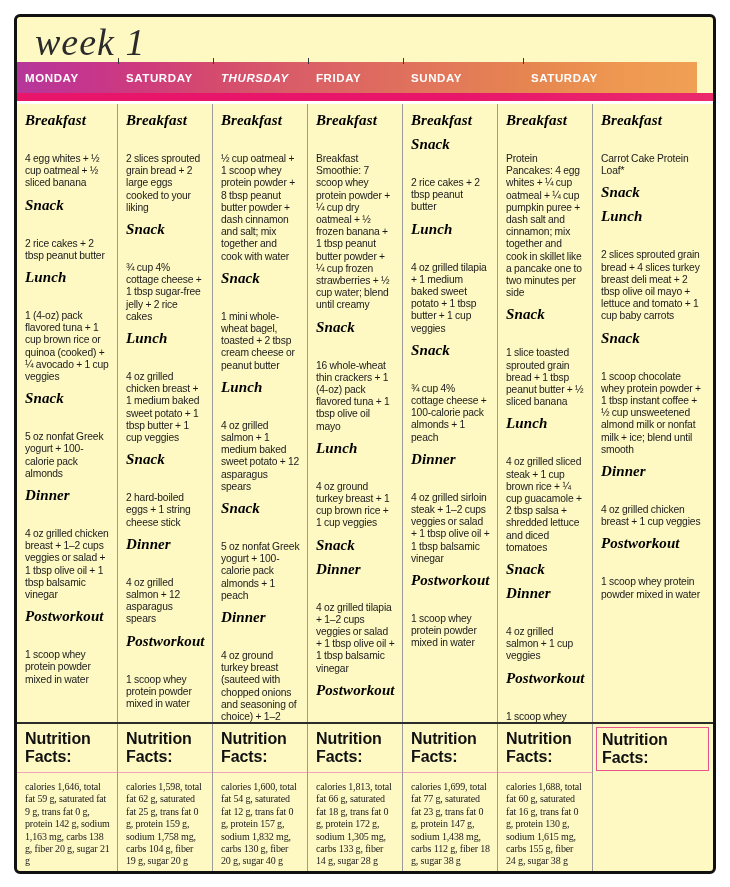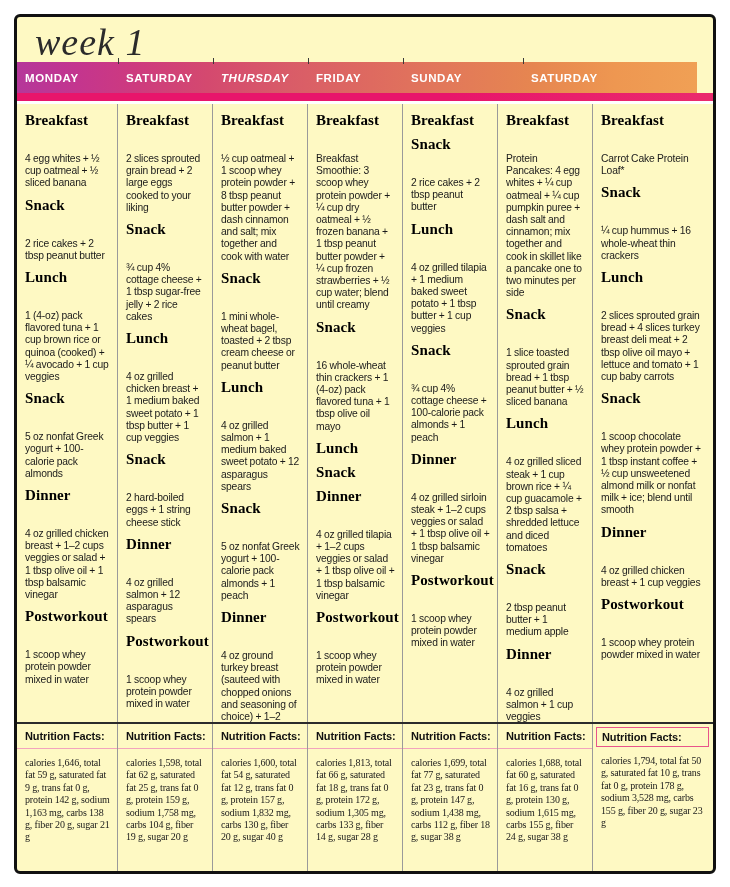--- a/index.html
+++ b/index.html
@@ -112,20 +112,21 @@
     padding: 8px 7px 4px 8px;
     overflow: hidden;
   }
   .col:last-child { border-right: none; }
 
   .meal { margin-bottom: 7px; }
   .meal:last-child { margin-bottom: 0; }
 
   .meal-name {
     font-family: "Liberation Serif", serif;
+    font-style: italic;
     font-weight: bold;
     font-size: 15px;
     line-height: 17px;
     color: #000000;
     letter-spacing: 0.1px;
     margin-bottom: 1px;
   }
   .meal-desc {
     font-family: "Liberation Sans", sans-serif;
     font-size: 10.3px;
@@ -149,21 +150,21 @@
   .nutri-col {
     box-sizing: border-box;
     border-right: 1px solid #9a9a9a;
     padding: 0;
     position: relative;
   }
   .nutri-col:last-child { border-right: none; }
 
   .nutri-head {
     font-family: "Liberation Sans", sans-serif;
-    font-size: 11px;
+    font-size: 16px;
     font-weight: bold;
     color: #111111;
     padding: 6px 0 6px 8px;
     letter-spacing: -0.1px;
     border-bottom: 1px solid #f2a3bd;
   }
   .nutri-body {
     font-family: Liberation Serif, serif;
     font-size: 10px;
     line-height: 12.4px;
@@ -294,28 +295,29 @@
             <div class="meal-desc">4 oz ground turkey breast (sauteed with chopped onions and seasoning of choice) + 1–2 cups veggies or salad + 1 tbsp olive oil + 1 tbsp balsamic vinegar</div>
           </div>
           <div class="meal">
             <div class="meal-name">Postworkout</div>
             <div class="meal-desc">1 scoop whey protein powder mixed in water</div>
           </div>
         </div>
         <div class="col" style="width: 95px;">
           <div class="meal">
             <div class="meal-name">Breakfast</div>
-            <div class="meal-desc">Breakfast Smoothie: 3 scoop whey protein powder + ¼ cup dry oatmeal + ½ frozen banana + 1 tbsp peanut butter powder + ¼ cup frozen strawberries + ½ cup water; blend until creamy</div>
+            <div class="meal-desc">Breakfast Smoothie: 7 scoop whey protein powder + ¼ cup dry oatmeal + ½ frozen banana + 1 tbsp peanut butter powder + ¼ cup frozen strawberries + ½ cup water; blend until creamy</div>
           </div>
           <div class="meal">
             <div class="meal-name">Snack</div>
             <div class="meal-desc">16 whole-wheat thin crackers + 1 (4-oz) pack flavored tuna + 1 tbsp olive oil mayo</div>
           </div>
           <div class="meal">
             <div class="meal-name">Lunch</div>
+            <div class="meal-desc">4 oz ground turkey breast + 1 cup brown rice + 1 cup veggies</div>
           </div>
           <div class="meal">
             <div class="meal-name">Snack</div>
           </div>
           <div class="meal">
             <div class="meal-name">Dinner</div>
             <div class="meal-desc">4 oz grilled tilapia + 1–2 cups veggies or salad + 1 tbsp olive oil + 1 tbsp balsamic vinegar</div>
           </div>
           <div class="meal">
             <div class="meal-name">Postworkout</div>
@@ -355,39 +357,37 @@
           <div class="meal">
             <div class="meal-name">Snack</div>
             <div class="meal-desc">1 slice toasted sprouted grain bread + 1 tbsp peanut butter + ½ sliced banana</div>
           </div>
           <div class="meal">
             <div class="meal-name">Lunch</div>
             <div class="meal-desc">4 oz grilled sliced steak + 1 cup brown rice + ¼ cup guacamole + 2 tbsp salsa + shredded lettuce and diced tomatoes</div>
           </div>
           <div class="meal">
             <div class="meal-name">Snack</div>
-            <div class="meal-desc">2 tbsp peanut butter + 1 medium apple</div>
           </div>
           <div class="meal">
             <div class="meal-name">Dinner</div>
             <div class="meal-desc">4 oz grilled salmon + 1 cup veggies</div>
           </div>
           <div class="meal">
             <div class="meal-name">Postworkout</div>
             <div class="meal-desc">1 scoop whey protein powder mixed in water</div>
           </div>
         </div>
         <div class="col" style="width: 120px;">
           <div class="meal">
             <div class="meal-name">Breakfast</div>
             <div class="meal-desc">Carrot Cake Protein Loaf*</div>
           </div>
           <div class="meal">
             <div class="meal-name">Snack</div>
-            <div class="meal-desc">¼ cup hummus + 16 whole-wheat thin crackers</div>
           </div>
           <div class="meal">
             <div class="meal-name">Lunch</div>
             <div class="meal-desc">2 slices sprouted grain bread + 4 slices turkey breast deli meat + 2 tbsp olive oil mayo + lettuce and tomato + 1 cup baby carrots</div>
           </div>
           <div class="meal">
             <div class="meal-name">Snack</div>
             <div class="meal-desc">1 scoop chocolate whey protein powder + 1 tbsp instant coffee + ½ cup unsweetened almond milk or nonfat milk + ice; blend until smooth</div>
           </div>
           <div class="meal">
@@ -423,18 +423,17 @@
         <div class="nutri-col" style="width: 95px;">
           <div class="nutri-head">Nutrition Facts:</div>
           <div class="nutri-body">calories 1,699, total fat 77 g, saturated fat 23 g, trans fat 0 g, protein 147 g, sodium 1,438 mg, carbs 112 g, fiber 18 g, sugar 38 g</div>
         </div>
         <div class="nutri-col" style="width: 95px;">
           <div class="nutri-head">Nutrition Facts:</div>
           <div class="nutri-body">calories 1,688, total fat 60 g, saturated fat 16 g, trans fat 0 g, protein 130 g, sodium 1,615 mg, carbs 155 g, fiber 24 g, sugar 38 g</div>
         </div>
         <div class="nutri-col highlight" style="width: 120px;">
           <div class="nutri-head">Nutrition Facts:</div>
-          <div class="nutri-body">calories 1,794, total fat 50 g, saturated fat 10 g, trans fat 0 g, protein 178 g, sodium 3,528 mg, carbs 155 g, fiber 20 g, sugar 23 g</div>
         </div>
       </div>
 
   </div>
 </div>
 
 </body></html>

